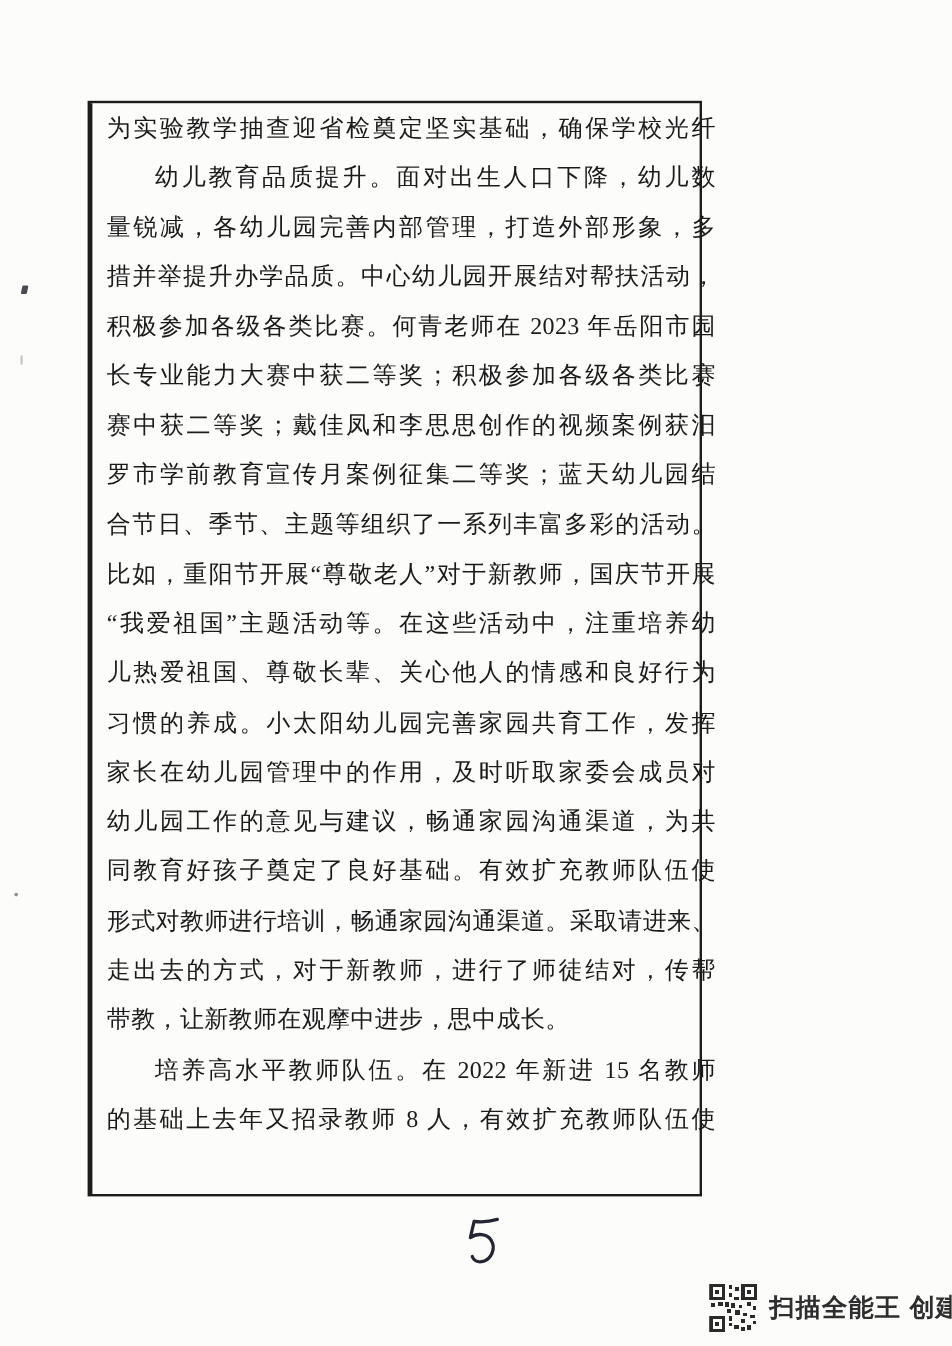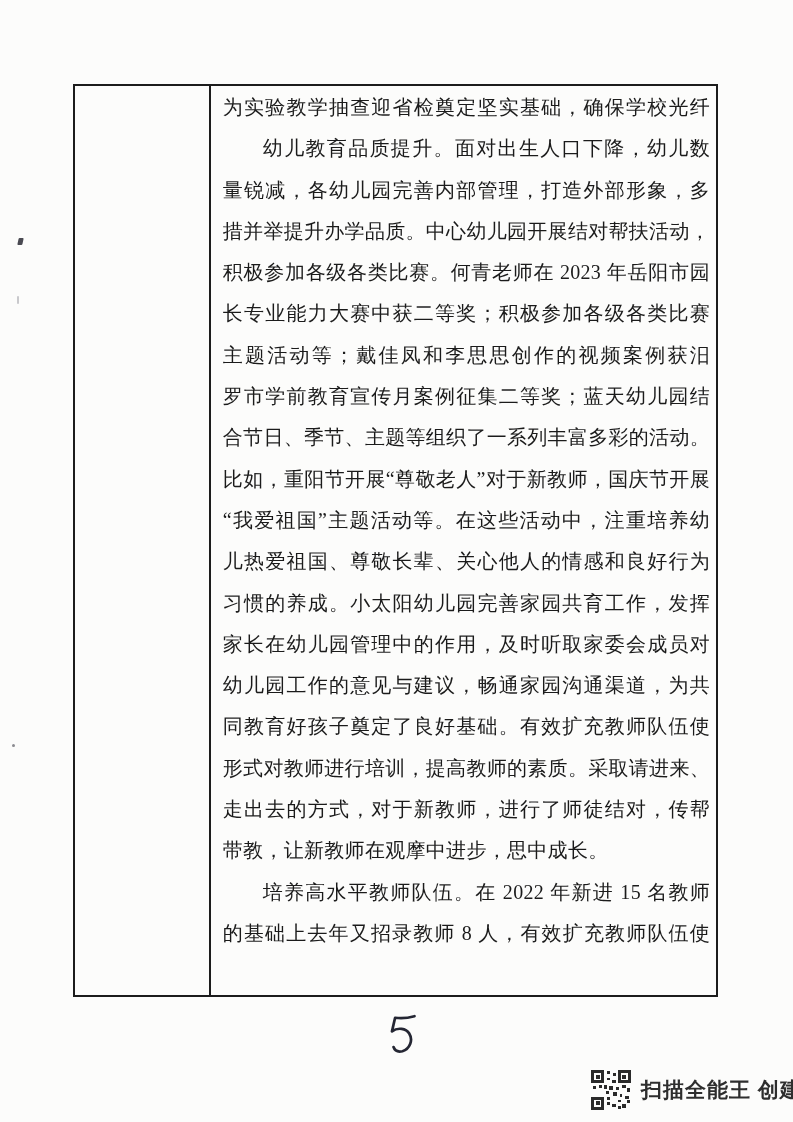--- a/index.html
+++ b/index.html
@@ -4,21 +4,21 @@
 <style>
   html,body{margin:0;padding:0;}
   body{
     width:793px;height:1122px;position:relative;overflow:hidden;
     background:var(--paper,#fcfcfb);
     font-family:"Liberation Serif","DejaVu Serif",serif;
   }
   .page{position:absolute;inset:0;}
   
   .doc-table{
-    position:absolute;left:73px;top:84px;width:645px;height:913px;
+    position:absolute;left:73px;top:84px;width:512px;height:913px;
     box-sizing:border-box;border:2px solid var(--border,#1c1c1c);
     display:flex;background:transparent;
   }
   .cell-left{
     width:136px;box-sizing:border-box;
     border-right:2px solid var(--border,#1c1c1c);
   }
   .cell-right{
     flex:1;box-sizing:border-box;
     padding:1px 6px 0 12px;
@@ -61,31 +61,31 @@
 
   <div class="doc-table">
     <div class="cell-left"></div>
     <div class="cell-right">
         <div class="line">为实验教学抽查迎省检奠定坚实基础，确保学校光纤</div>
         <div class="line indent">幼儿教育品质提升。面对出生人口下降，幼儿数</div>
         <div class="line">量锐减，各幼儿园完善内部管理，打造外部形象，多</div>
         <div class="line">措并举提升办学品质。中心幼儿园开展结对帮扶活动，</div>
         <div class="line">积极参加各级各类比赛。何青老师在 2023 年岳阳市园</div>
         <div class="line">长专业能力大赛中获二等奖；积极参加各级各类比赛</div>
-        <div class="line">主题活动等；戴佳凤和李思思创作的视频案例获汨</div>
+        <div class="line">赛中获二等奖；戴佳凤和李思思创作的视频案例获汨</div>
         <div class="line">罗市学前教育宣传月案例征集二等奖；蓝天幼儿园结</div>
         <div class="line">合节日、季节、主题等组织了一系列丰富多彩的活动。</div>
         <div class="line">比如，重阳节开展“尊敬老人”对于新教师，国庆节开展</div>
         <div class="line">“我爱祖国”主题活动等。在这些活动中，注重培养幼</div>
         <div class="line">儿热爱祖国、尊敬长辈、关心他人的情感和良好行为</div>
         <div class="line">习惯的养成。小太阳幼儿园完善家园共育工作，发挥</div>
         <div class="line">家长在幼儿园管理中的作用，及时听取家委会成员对</div>
         <div class="line">幼儿园工作的意见与建议，畅通家园沟通渠道，为共</div>
         <div class="line">同教育好孩子奠定了良好基础。有效扩充教师队伍使</div>
-        <div class="line">形式对教师进行培训，提高教师的素质。采取请进来、</div>
+        <div class="line">形式对教师进行培训，畅通家园沟通渠道。采取请进来、</div>
         <div class="line">走出去的方式，对于新教师，进行了师徒结对，传帮</div>
         <div class="line end">带教，让新教师在观摩中进步，思中成长。</div>
         <div class="line indent">培养高水平教师队伍。在 2022 年新进 15 名教师</div>
         <div class="line">的基础上去年又招录教师 8 人，有效扩充教师队伍使</div>
       </div>
   </div>
 
   <div class="page-number" aria-label="5">
     <svg width="40" height="46" viewBox="0 0 34 44">
       <path d="M27 4 C20 6 12 6 8.5 5.5 C7.5 10 6.5 14 5.5 18.5 C11 14.5 19 15.5 22 20.5 C26 27 22.5 35.5 15.5 37.5 C11 38.5 8 36.5 7 33.5" fill="none" stroke="#242633" stroke-width="2.6" stroke-linecap="round" stroke-linejoin="round"></path>

